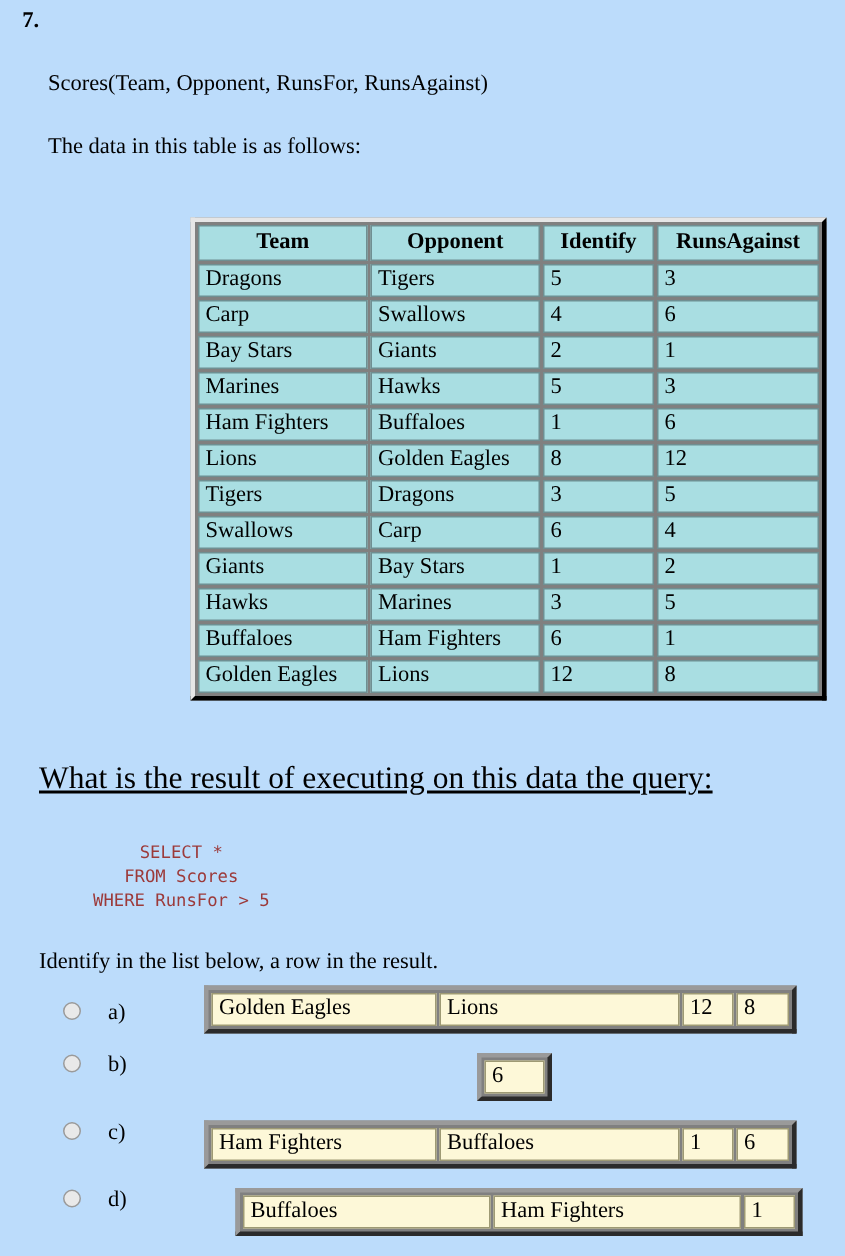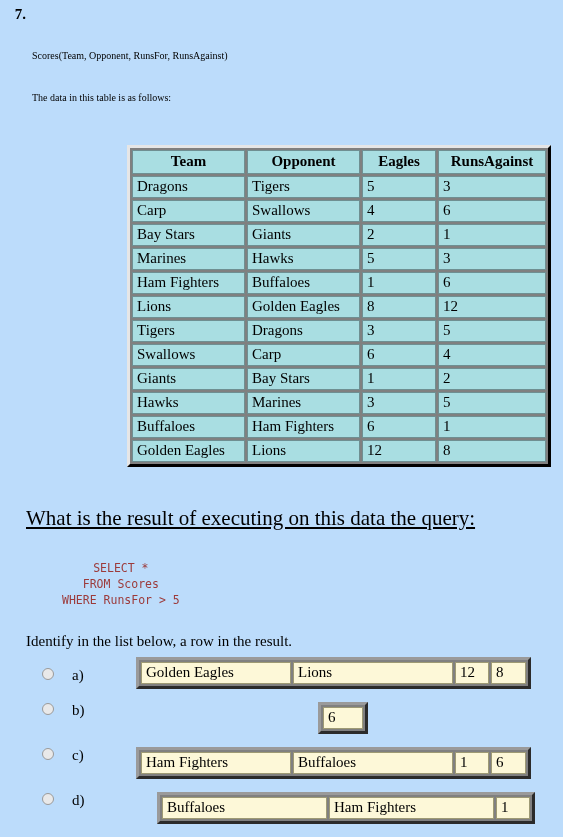--- a/index.html
+++ b/index.html
@@ -36,21 +36,21 @@
     flex: 0 0 18px;
     text-align: right;
     padding-right: 6px;
   }
   .q-body {
     flex: 1 1 auto;
     font-size: 15px;
     line-height: 20px;
   }
   .q-para {
-    font-size: 10px;
+    font-size: 15px;
     line-height: 20px;
     margin: 0;
   }
   .q-para.spaced { margin-top: 18px; }
 
   
   .data-table-wrap {
     position: absolute;
     left: 95px;
     top: 145px;
@@ -171,21 +171,21 @@
     <div class="q-body q-para spaced">The data in this table is as follows:</div>
   </div>
 </div>
 
 <div class="data-table-wrap">
   <table class="data-table">
     <thead>
       <tr>
         <th>Team</th>
         <th>Opponent</th>
-        <th>Eagles</th>
+        <th>Identify</th>
         <th>RunsAgainst</th>
       </tr>
     </thead>
     <tbody id="scores-body">
         <tr>
           <td class="c-team">Dragons</td>
           <td class="c-opp">Tigers</td>
           <td class="c-rf">5</td>
           <td class="c-ra">3</td>
         </tr>

